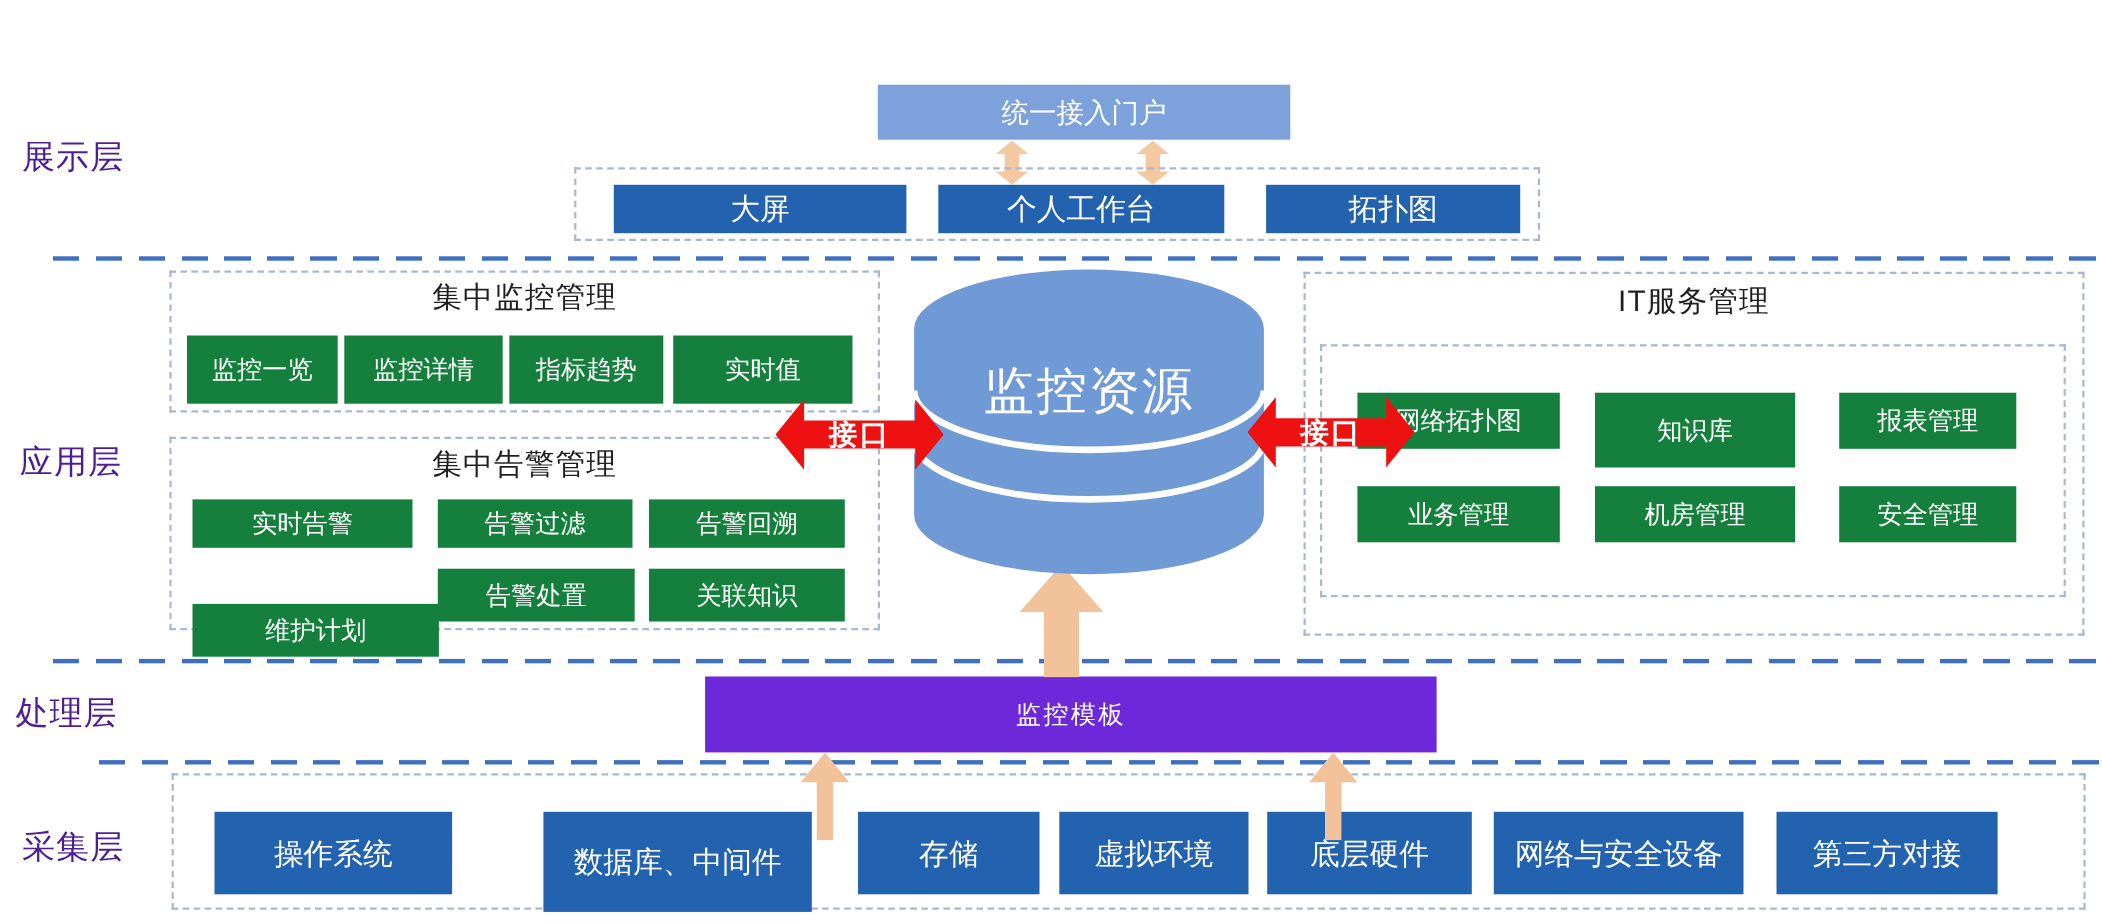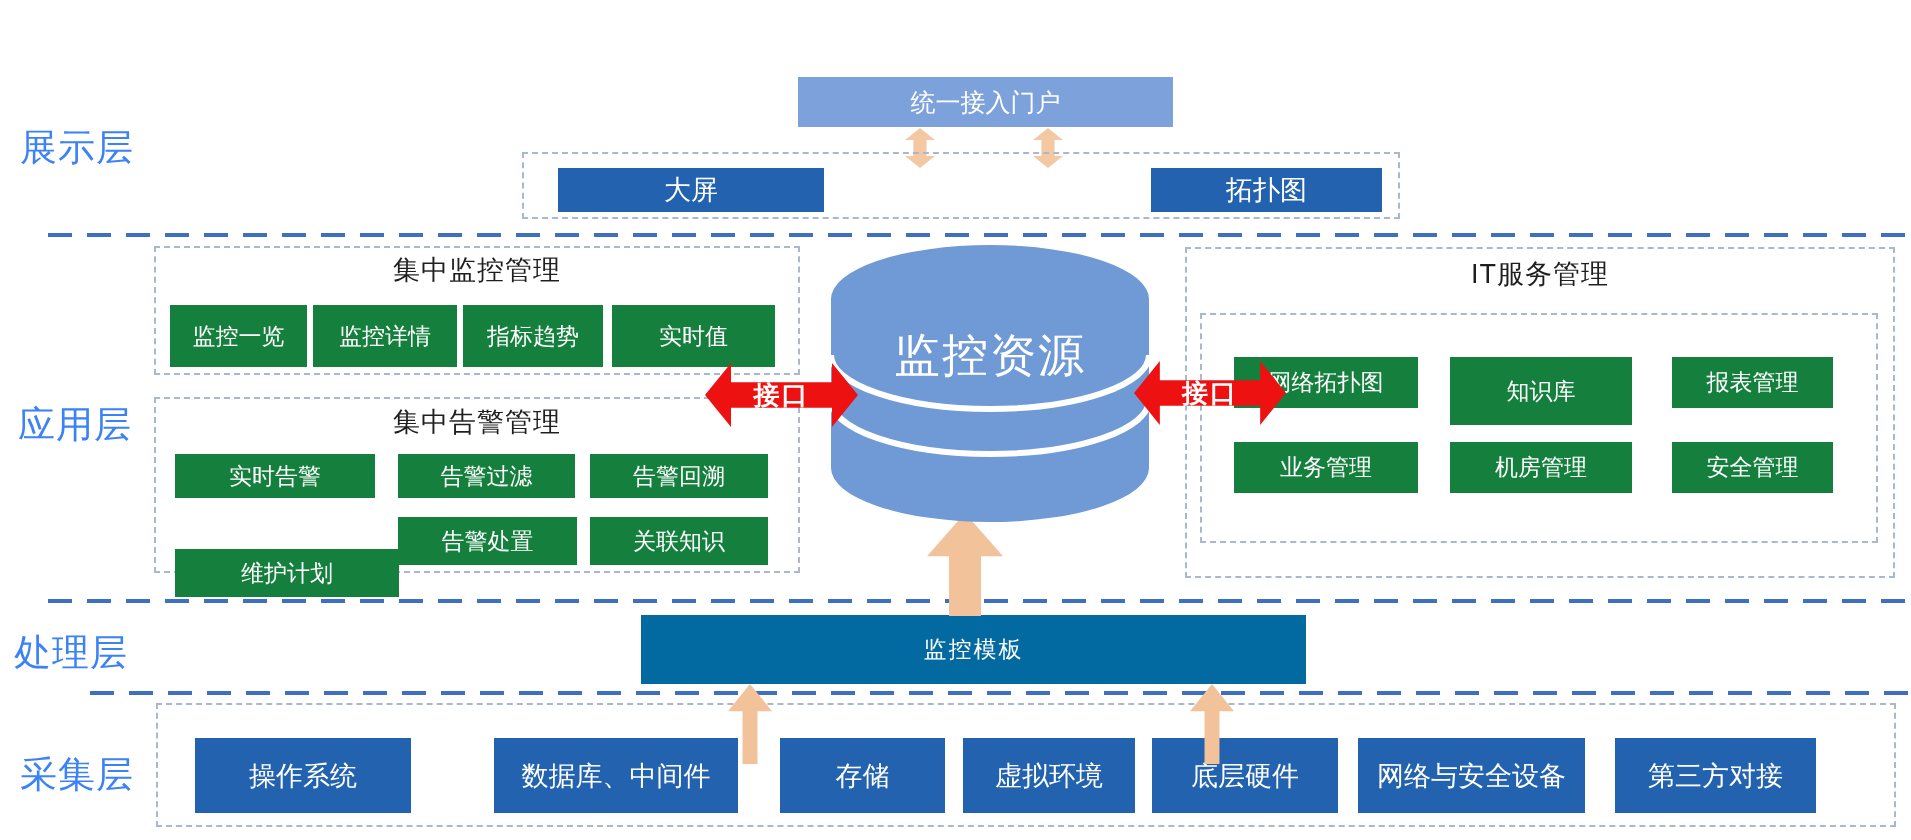--- a/index.html
+++ b/index.html
@@ -1,32 +1,32 @@
 <!DOCTYPE html>
 <html><head>
 <meta charset="utf-8">
 <style>
   html,body{margin:0;padding:0;background:#fff;}
   body{font-family:"Liberation Sans","DejaVu Sans",sans-serif;}
   #stage{position:relative;width:1911px;height:840px;background:#fff;overflow:hidden;}
   .abs{position:absolute;box-sizing:border-box;}
-  .layer-label{font-size:37px;color:#3b82f6;letter-spacing:1px;}
+  .layer-label{font-size:30px;color:#4c1d95;letter-spacing:1px;}
   .hline{height:4px;background:repeating-linear-gradient(90deg,#3e6fc1 0 24px,transparent 24px 39px);}
   .dashed-box{border:2px dashed #a9b8ce;}
   .darkbox{background:#2262ae;color:#fff;display:flex;align-items:center;justify-content:center;font-size:27px;}
   .lightbox{background:#15803d;color:#fff;display:flex;align-items:center;justify-content:center;font-size:23px;}
   .portal{background:#7da1db;color:#fff;display:flex;align-items:center;justify-content:center;font-size:25px;}
   .group-title{font-size:27px;color:#1f1f1f;text-align:center;letter-spacing:1px;}
   .v-arrow{background:#f4c9a2;clip-path:polygon(50% 0,100% 30%,72% 30%,72% 70%,100% 70%,50% 100%,0 70%,28% 70%,28% 30%,0 30%);}
   .up-arrow{background:#f2c29a;}
   .up-big{clip-path:polygon(50% 0,100% 42%,71% 42%,71% 100%,29% 100%,29% 42%,0 42%);}
   .up-small{clip-path:polygon(50% 0,100% 34%,67% 34%,67% 100%,33% 100%,33% 34%,0 34%);}
   .red-arrow{background:#ee1111;clip-path:polygon(0 50%,17% 0,17% 30%,83% 30%,83% 0,100% 50%,83% 100%,83% 70%,17% 70%,17% 100%);
              color:#fff;display:flex;align-items:center;justify-content:center;font-size:26px;font-weight:bold;letter-spacing:2px;z-index:6;}
-  .graybox{background:#0369a1;color:#fff;display:flex;align-items:center;justify-content:center;font-size:23px;letter-spacing:2px;}
+  .graybox{background:#6d28d9;color:#fff;display:flex;align-items:center;justify-content:center;font-size:23px;letter-spacing:2px;}
   .cyl-text{color:#fff;font-size:46px;text-align:center;letter-spacing:2px;z-index:5;}
 </style>
 </head>
 <body>
 
 <div id="stage">
 
   <div class="abs layer-label" style="left:20px;top:123px;">展示层</div>
   <div class="abs layer-label" style="left:18px;top:400px;">应用层</div>
   <div class="abs layer-label" style="left:14px;top:628px;">处理层</div>
@@ -35,20 +35,21 @@
   <div class="abs hline" style="left:48px;top:233px;width:1861px;"></div>
   <div class="abs hline" style="left:48px;top:599px;width:1861px;"></div>
   <div class="abs hline" style="left:90px;top:691px;width:1819px;"></div>
 
   <div class="abs portal" style="left:798px;top:77px;width:375px;height:50px;">统一接入门户</div>
   <div class="abs v-arrow" style="left:905px;top:128px;width:30px;height:40px;"></div>
   <div class="abs v-arrow" style="left:1033px;top:128px;width:30px;height:40px;"></div>
 
   <div class="abs dashed-box" style="left:522px;top:152px;width:878px;height:67px;"></div>
   <div class="abs darkbox" style="left:558px;top:168px;width:266px;height:44px;">大屏</div>
+  <div class="abs darkbox" style="left:853px;top:168px;width:260px;height:44px;">个人工作台</div>
   <div class="abs darkbox" style="left:1151px;top:168px;width:231px;height:44px;">拓扑图</div>
 
   <div class="abs dashed-box" style="left:154px;top:246px;width:646px;height:129px;"></div>
   <div class="abs group-title" style="left:154px;top:252px;width:646px;">集中监控管理</div>
   <div class="abs lightbox" style="left:170px;top:305px;width:137px;height:62px;">监控一览</div>
   <div class="abs lightbox" style="left:313px;top:305px;width:144px;height:62px;">监控详情</div>
   <div class="abs lightbox" style="left:463px;top:305px;width:140px;height:62px;">指标趋势</div>
   <div class="abs lightbox" style="left:612px;top:305px;width:163px;height:62px;">实时值</div>
 
   <div class="abs dashed-box" style="left:154px;top:397px;width:646px;height:176px;"></div>
@@ -81,20 +82,20 @@
   <div class="abs lightbox" style="left:1672px;top:442px;width:161px;height:51px;">安全管理</div>
 
   <div class="abs up-arrow up-big" style="left:927px;top:513px;width:76px;height:103px;z-index:3;"></div>
   <div class="abs graybox" style="left:641px;top:615px;width:665px;height:69px;">监控模板</div>
 
   <div class="abs up-arrow up-small" style="left:728px;top:684px;width:44px;height:80px;z-index:3;"></div>
   <div class="abs up-arrow up-small" style="left:1190px;top:684px;width:44px;height:80px;z-index:3;"></div>
 
   <div class="abs dashed-box" style="left:156px;top:703px;width:1740px;height:124px;"></div>
   <div class="abs darkbox" style="left:195px;top:738px;width:216px;height:75px;">操作系统</div>
-  <div class="abs darkbox" style="left:494px;top:738px;width:244px;height:75px;">数据库、中间件</div>
+  <div class="abs darkbox" style="left:494px;top:738px;width:244px;height:91px;">数据库、中间件</div>
   <div class="abs darkbox" style="left:780px;top:738px;width:165px;height:75px;">存储</div>
   <div class="abs darkbox" style="left:963px;top:738px;width:172px;height:75px;">虚拟环境</div>
   <div class="abs darkbox" style="left:1152px;top:738px;width:186px;height:75px;">底层硬件</div>
   <div class="abs darkbox" style="left:1358px;top:738px;width:227px;height:75px;">网络与安全设备</div>
   <div class="abs darkbox" style="left:1615px;top:738px;width:201px;height:75px;">第三方对接</div>
 
 </div>
 
 </body></html>

